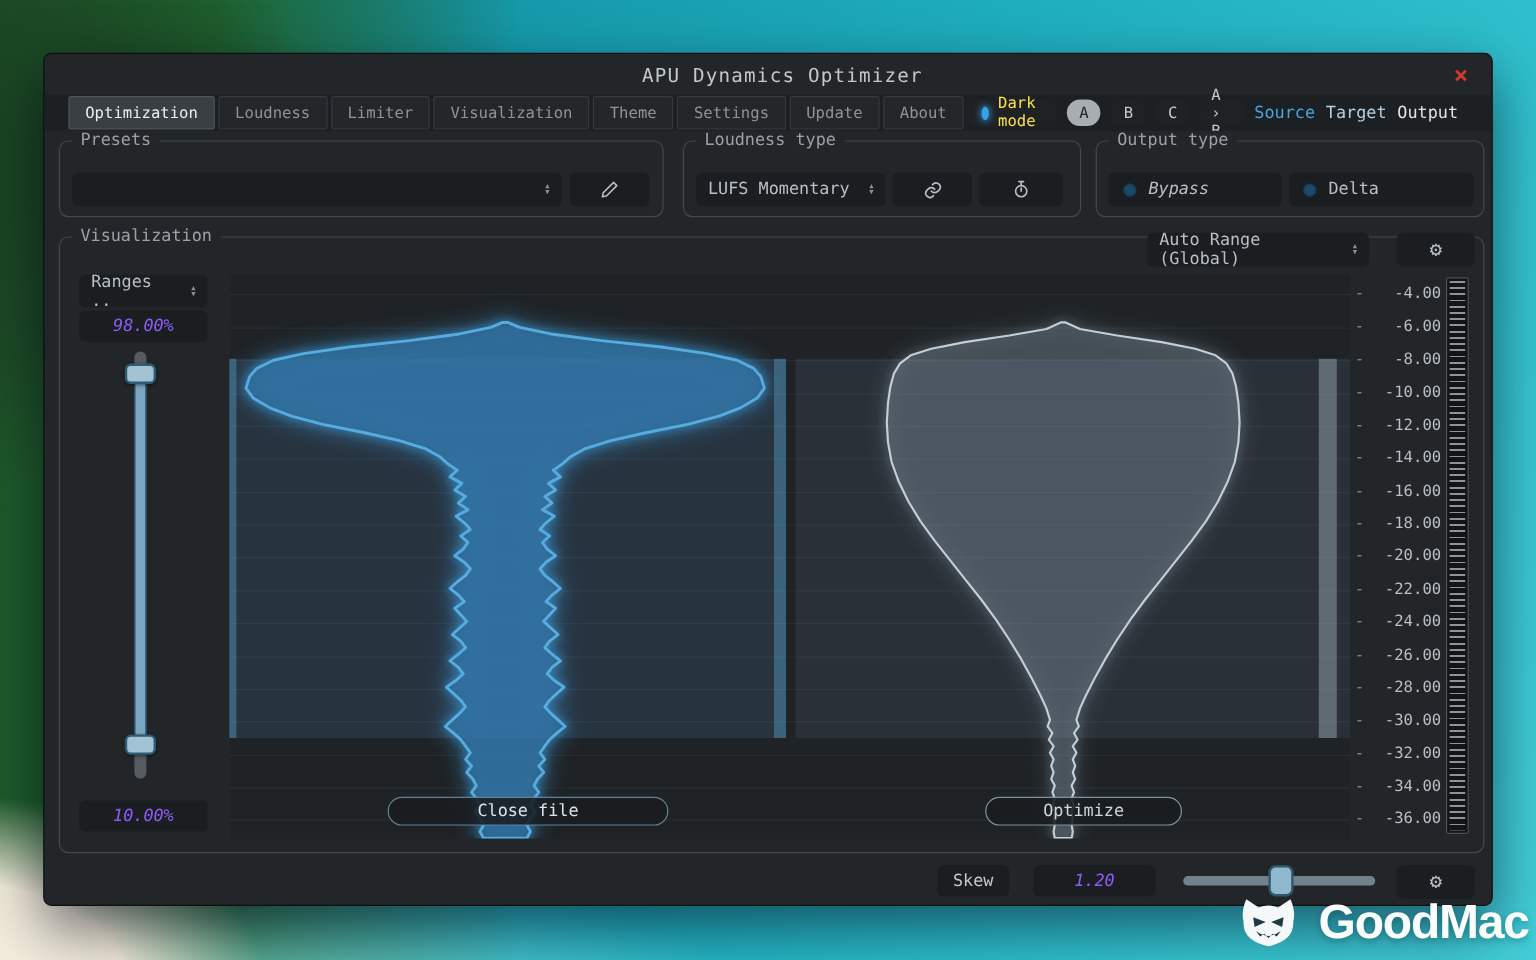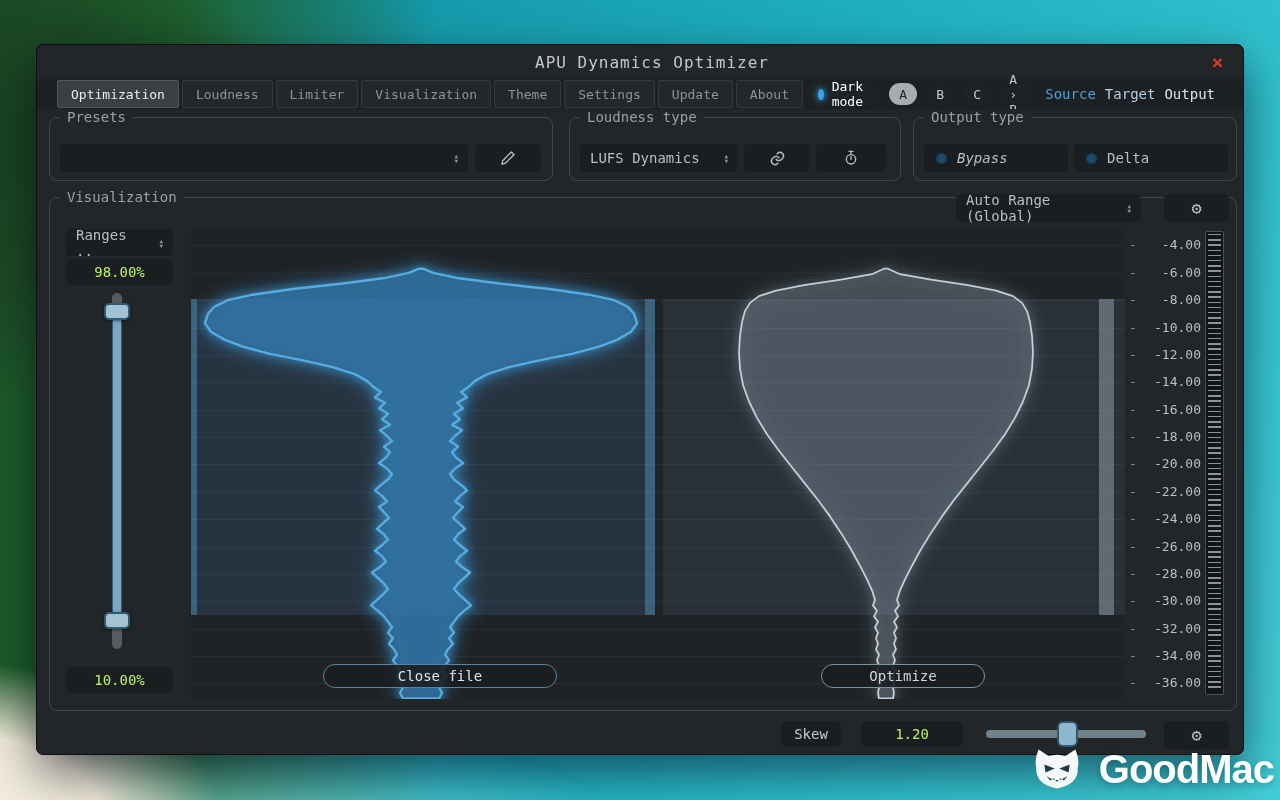--- a/index.html
+++ b/index.html
@@ -32,21 +32,21 @@
 
   
   .tabbar { position:absolute; left:0; top:34px; width:100%; height:30px;
     background:#1d2023; display:flex; align-items:center; padding:0 20px; }
   .tab { height:28px; margin-right:3px; padding:0 13px; display:flex; align-items:center;
     border:1px solid #35393d; border-radius:2px; background:#24272a;
     color:#8d9397; font-size:13px; white-space:nowrap; cursor:pointer; }
   .tab.active { background:#3a3f44; color:#eceeef; border-color:#50565b; }
   .tab-right { margin-left:auto; display:flex; align-items:center; gap:9px; padding-right:8px; }
   .pill-toggle { height:24px; display:flex; align-items:center; gap:8px; padding:0 12px;
-    background:#1f2225; border-radius:12px; color:#ffffff; font-size:13px; cursor:pointer; }
+    background:#1f2225; border-radius:12px; color:#fde047; font-size:13px; cursor:pointer; }
   .dot { width:11px; height:11px; border-radius:50%; }
   .dot.on  { background:#35a3e8; box-shadow:0 0 6px 1px rgba(53,163,232,0.8); }
   .dot.off { background:#1d4a6b; box-shadow:inset 0 0 2px #0c2030; }
   .ab-pill { min-width:28px; height:22px; padding:0 9px; border-radius:11px; background:#1f2225;
     display:flex; align-items:center; justify-content:center;
     color:#c4c9cc; font-size:13px; cursor:pointer; }
   .ab-pill.selected { background:#a8adb1; color:#222528; }
   .legend-label { font-size:14px; cursor:pointer; }
 
   
@@ -56,21 +56,21 @@
 
   .dropdown { position:absolute; height:28px; background:#1b1e21; border-radius:5px;
     display:flex; align-items:center; color:#b9bfc4; font-size:14px;
     padding:0 10px; cursor:pointer; }
   .dropdown .spin { margin-left:auto; display:flex; flex-direction:column; align-items:center;
     color:#8a9094; font-size:6px; line-height:5px; padding-left:8px; }
   .iconbtn { position:absolute; height:28px; background:#1b1e21; border-radius:5px;
     display:flex; align-items:center; justify-content:center; color:#b9bfc4; cursor:pointer; }
   .iconbtn svg { stroke:#b9bfc4; fill:none; stroke-width:2; stroke-linecap:round; stroke-linejoin:round; }
   .valbox { position:absolute; height:26px; background:#1b1e21; border-radius:5px;
-    display:flex; align-items:center; justify-content:center; color:#bef264; font-size:14px; cursor:text; }
+    display:flex; align-items:center; justify-content:center; color:#8b5cf6; font-size:14px; cursor:text;font-style:italic; }
   .toggle-box { position:absolute; height:28px; background:#1b1e21; border-radius:5px;
     display:flex; align-items:center; gap:10px; padding:0 12px;
     color:#b9bfc4; font-size:14px; cursor:pointer; }
 
   
   .plot { position:absolute; left:154px; top:184px; width:934px; height:470px;
     background:#1f2326; overflow:hidden; border-radius:2px; }
   .band { position:absolute; }
   .band-left  { left:0;  width:464px; background:#273440; }
   .band-right { left:472px; width:462px; background:#2a3037; }
@@ -164,21 +164,21 @@
     <div class="iconbtn" style="left:425px; top:26px; width:66px;">
       <svg width="16" height="16" viewBox="0 0 24 24">
         <path d="M17 3l4 4L8 20l-5 1 1-5L17 3z"></path>
       </svg>
     </div>
   </div>
 
   <div class="group" style="left:532px; top:72px; width:332px; height:64px;">
     <span class="group-label">Loudness type</span>
     <div class="dropdown" style="left:10px; top:26px; width:158px;">
-      <span>LUFS Dynamics</span>
+      <span>LUFS Momentary</span>
       <span class="spin">
           <span>▲</span>
           <span>▼</span>
         </span>
     </div>
     <div class="iconbtn" style="left:174px; top:26px; width:66px;">
       <svg width="17" height="17" viewBox="0 0 24 24">
         <path d="M10 13a5 5 0 0 0 7.5.5l2-2a5 5 0 0 0-7-7l-1 1"></path>
         <path d="M14 11a5 5 0 0 0-7.5-.5l-2 2a5 5 0 0 0 7 7l1-1"></path>
       </svg>

